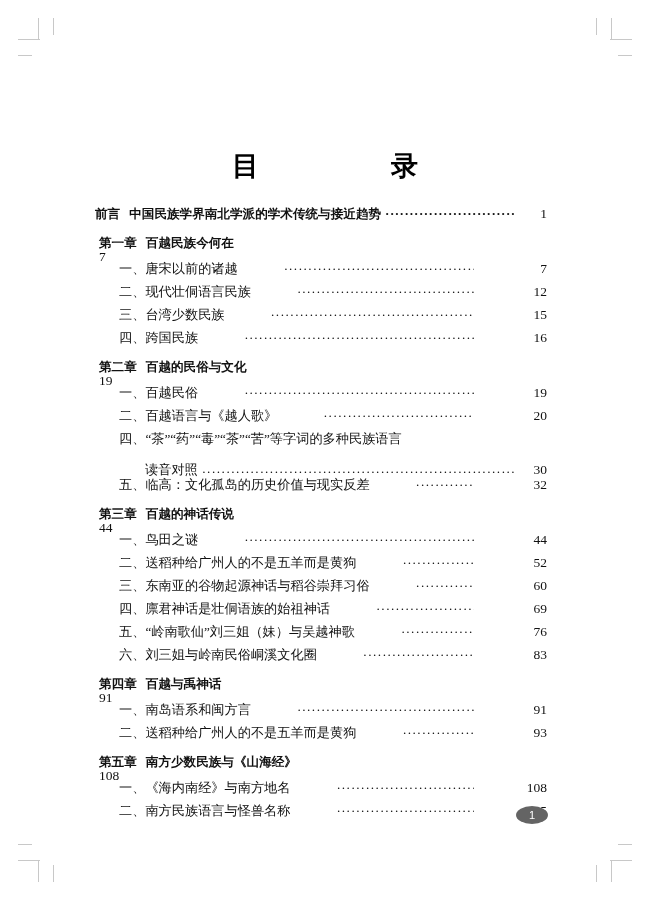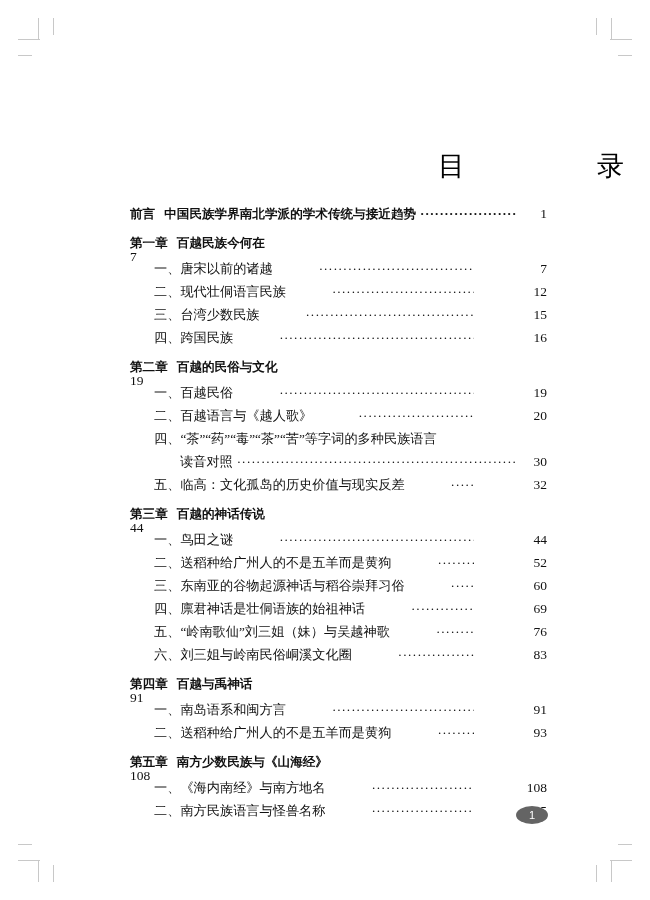--- a/index.html
+++ b/index.html
@@ -41,23 +41,23 @@
   .crop-br-h { right: 18px; bottom: 39px; width: 22px; height: 1px; }
   .crop-br-v2{ right: 53px; bottom: 18px; width: 1px;  height: 17px; }
   .crop-br-h2{ right: 18px; bottom: 55px; width: 14px; height: 1px; }
 
   
   .toc-title {
     position: absolute;
     left: 0;
     right: 0;
     top: 148px;
-    text-align: right;
+    text-align: center;
     font-family: "DejaVu Serif", "Liberation Serif", serif;
-    font-weight: normal;
+    font-weight: bold;
     font-size: 27px;
     letter-spacing: 26px;
     text-indent: 26px;
     color: #000000;
   }
 
   
   .toc {
     position: absolute;
     left: 95px;
@@ -77,26 +77,26 @@
     font-weight: bold;
     font-family: "DejaVu Sans", "Liberation Sans", sans-serif;
     font-size: 12.6px;
   }
   .entry.sub {
     padding-left: 24px;
     gap: 42px;
   }
   .entry.cont {
     padding-left: 50px;
+    align-items: flex-end;
   }
   .gap-before { margin-top: 9px; flex-direction: column; }
 
   .label {
     flex: 0 0 auto;
-    margin-left: 35px;
   }
   .label .num-cn {
     letter-spacing: 0px;
   }
   .chapter .label .chap-tag {
     margin-right: 9px;
   }
   .leader {
     flex: 1 1 auto;
     overflow: hidden;

